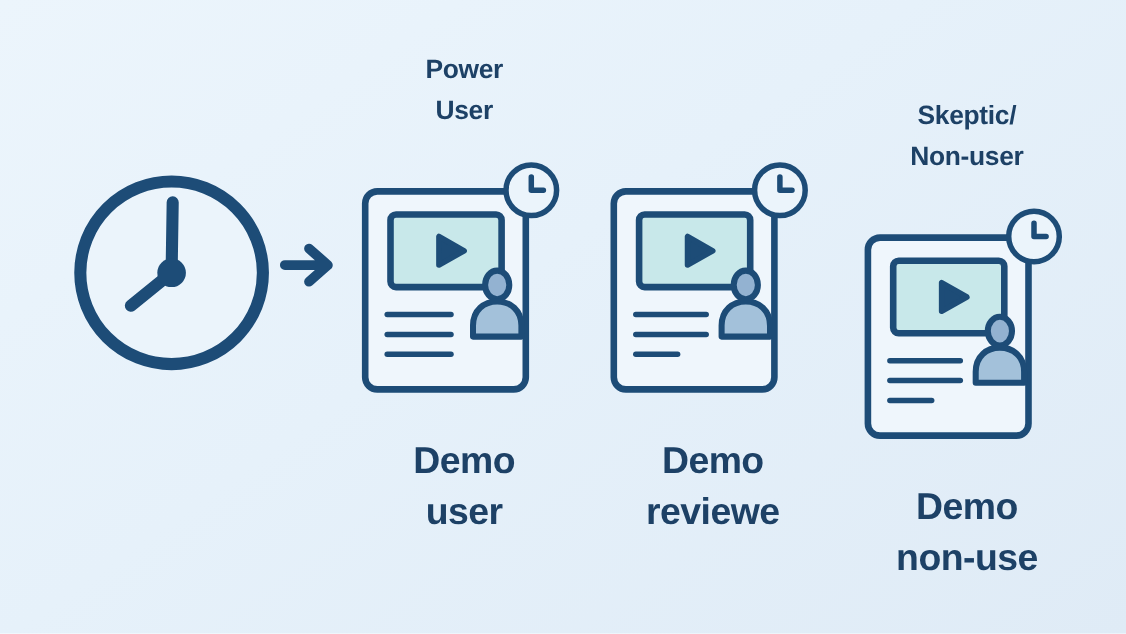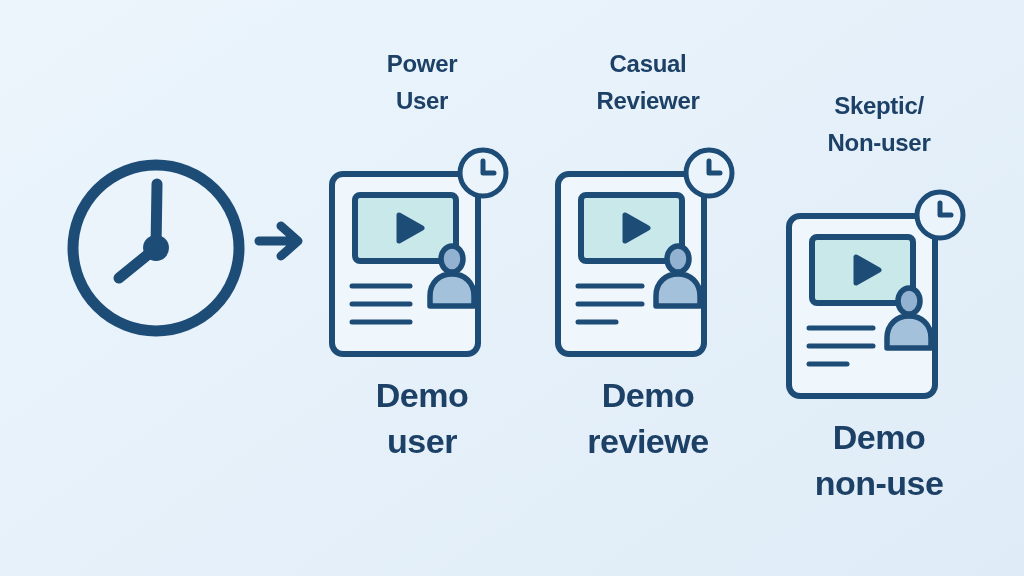--- a/index.html
+++ b/index.html
@@ -37,21 +37,21 @@
   .column{position:absolute;top:0;width:200px;height:576px;}
   .col-0{left:322px;}
   .col-1{left:548px;}
   .col-2{left:779px;margin-top:42px;}
   .top-label{
     position:absolute;top:45px;left:0;width:100%;
     text-align:center;font-size:24px;font-weight:700;line-height:37px;
     letter-spacing:-0.3px;color:var(--text-navy);white-space:pre-line;
   }
   .bottom-label{
-    position:absolute;top:372px;left:0;width:100%;
+    position:absolute;top:396px;left:0;width:100%;
     text-align:center;font-size:34px;font-weight:700;line-height:46px;
     letter-spacing:-0.5px;color:var(--text-navy);white-space:pre-line;
   }
   .card-icon{position:absolute;left:2px;top:146px;width:192px;height:216px;}
   .card-body{fill:var(--card-fill);stroke:var(--outline-navy);stroke-width:6;}
   .video-rect{fill:var(--video-fill);stroke:var(--outline-navy);stroke-width:6;}
   .play-tri{fill:var(--outline-navy);stroke:var(--outline-navy);stroke-width:5;stroke-linejoin:round;}
   .text-line{stroke:var(--outline-navy);stroke-width:5;stroke-linecap:round;}
   .person-head{fill:var(--person-head-fill);stroke:var(--outline-navy);stroke-width:5.5;}
   .person-torso{fill:var(--person-body-fill);stroke:var(--outline-navy);stroke-width:5.5;stroke-linejoin:round;}
@@ -87,22 +87,20 @@
       <line class="text-line" x1="28" y1="176" x2="86" y2="176"></line>
       <ellipse class="person-head" cx="128" cy="113" rx="11" ry="13"></ellipse>
       <path class="person-torso" d="M106 160 L106 150 C106 136 116 128 128 128 C140 128 150 136 150 150 L150 160 Z"></path>
       <circle class="badge-circle" cx="159" cy="27" r="23"></circle>
       <path class="badge-hands" d="M159 15 L159 27 L170 27"></path>
     </svg>
     <div class="bottom-label">Demo
 user</div>
       </div>
       <div class="column col-1">
-    <div class="top-label">Casual
-Reviewer</div>
     <svg class="card-icon" viewBox="0 0 192 216">
       <rect class="card-body" x="8" y="28" width="146" height="180" rx="11"></rect>
       <rect class="video-rect" x="31" y="49" width="101" height="66" rx="5"></rect>
       <path class="play-tri" d="M75 69 L75 95 L98 82 Z"></path>
       <line class="text-line" x1="28" y1="140" x2="92" y2="140"></line>
       <line class="text-line" x1="28" y1="158" x2="92" y2="158"></line>
       <line class="text-line" x1="28" y1="176" x2="66" y2="176"></line>
       <ellipse class="person-head" cx="128" cy="113" rx="11" ry="13"></ellipse>
       <path class="person-torso" d="M106 160 L106 150 C106 136 116 128 128 128 C140 128 150 136 150 150 L150 160 Z"></path>
       <circle class="badge-circle" cx="159" cy="27" r="23"></circle>

